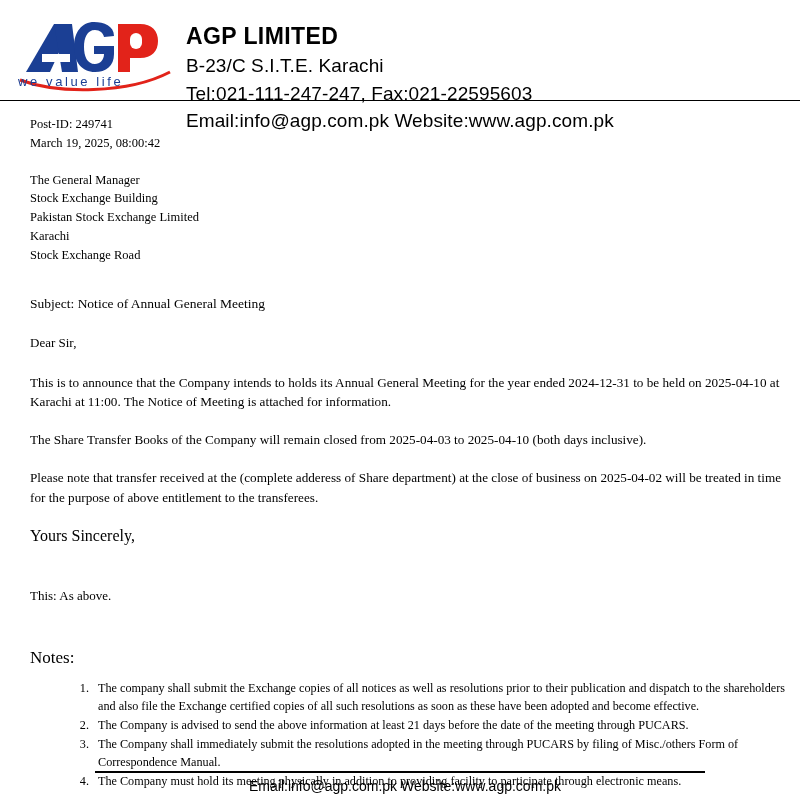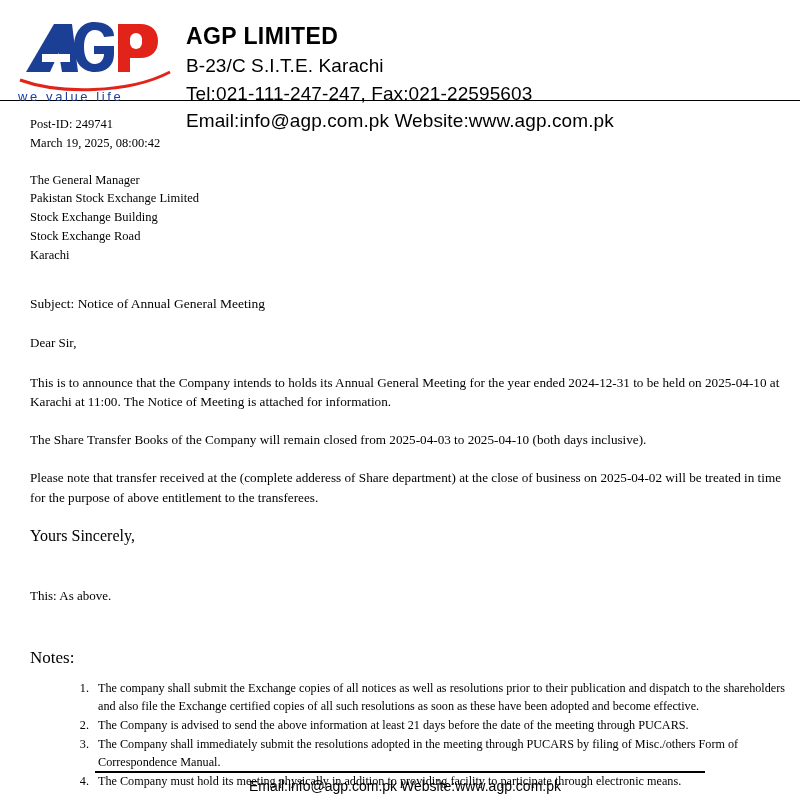--- a/index.html
+++ b/index.html
@@ -162,43 +162,43 @@
         <path d="M36 10 L54 10 L60 58 L44 58 Z" fill="#1b3f94"></path>
         <rect x="24" y="40" width="28" height="8" fill="#ffffff"></rect>
 
         <path d="M96 22 C96 12, 86 8, 76 8 C64 8, 56 18, 56 33 C56 48, 64 58, 77 58 C88 58, 96 52, 96 40 L96 32 L76 32 L76 40 L86 40 C86 46, 82 50, 77 50 C69 50, 66 42, 66 33 C66 24, 69 16, 77 16 C82 16, 85 19, 86 23 Z" fill="#1b3f94"></path>
 
         <path d="M100 10 L122 10 C134 10, 140 17, 140 27 C140 37, 134 44, 122 44 L112 44 L112 58 L100 58 Z" fill="#e2231a"></path>
         <rect x="112" y="19" width="12" height="16" rx="6" fill="#ffffff"></rect>
 
         <path d="M2 66 C40 80, 110 80, 152 58" stroke="#e2231a" stroke-width="3" fill="none"></path>
       </svg>
-      <div style="position:absolute; left:0; top:75px; font-family:'Liberation Sans',sans-serif; font-size:13px; letter-spacing:2.6px; color:#1b3f94;">we value life</div>
+      <div style="position:absolute; left:0; top:60px; font-family:'Liberation Sans',sans-serif; font-size:13px; letter-spacing:2.6px; color:#1b3f94;">we value life</div>
     </div>
 
     <div class="company-block">
       <div class="company-name">AGP LIMITED</div>
       <div class="company-line">B-23/C S.I.T.E. Karachi</div>
       <div class="company-line">Tel:021-111-247-247,  Fax:021-22595603</div>
       <div class="company-line">Email:info@agp.com.pk Website:www.agp.com.pk</div>
     </div>
   </div>
   <hr class="header-rule">
 
   <div class="body">
 
     <div class="meta-line">Post-ID: 249741</div>
     <div class="meta-line">March 19, 2025, 08:00:42</div>
 
     <div class="addressee">
       <div class="bold">The General Manager</div>
+      <div>Stock Exchange Building</div>
       <div>Pakistan Stock Exchange Limited</div>
-      <div>Stock Exchange Building</div>
+      <div>Karachi</div>
       <div>Stock Exchange Road</div>
-      <div>Karachi</div>
     </div>
 
     <div class="subject">
       <span>Subject:</span>
       <span class="b">Notice of</span><span> Annual General Meeting</span>
     </div>
 
     <div class="salutation">Dear Sir,</div>
 
     <div class="para">This is to announce that the Company intends to holds its Annual General Meeting for the year ended 2024-12-31 to be held on 2025-04-10 at Karachi at 11:00. The Notice of Meeting is attached for information.</div>

